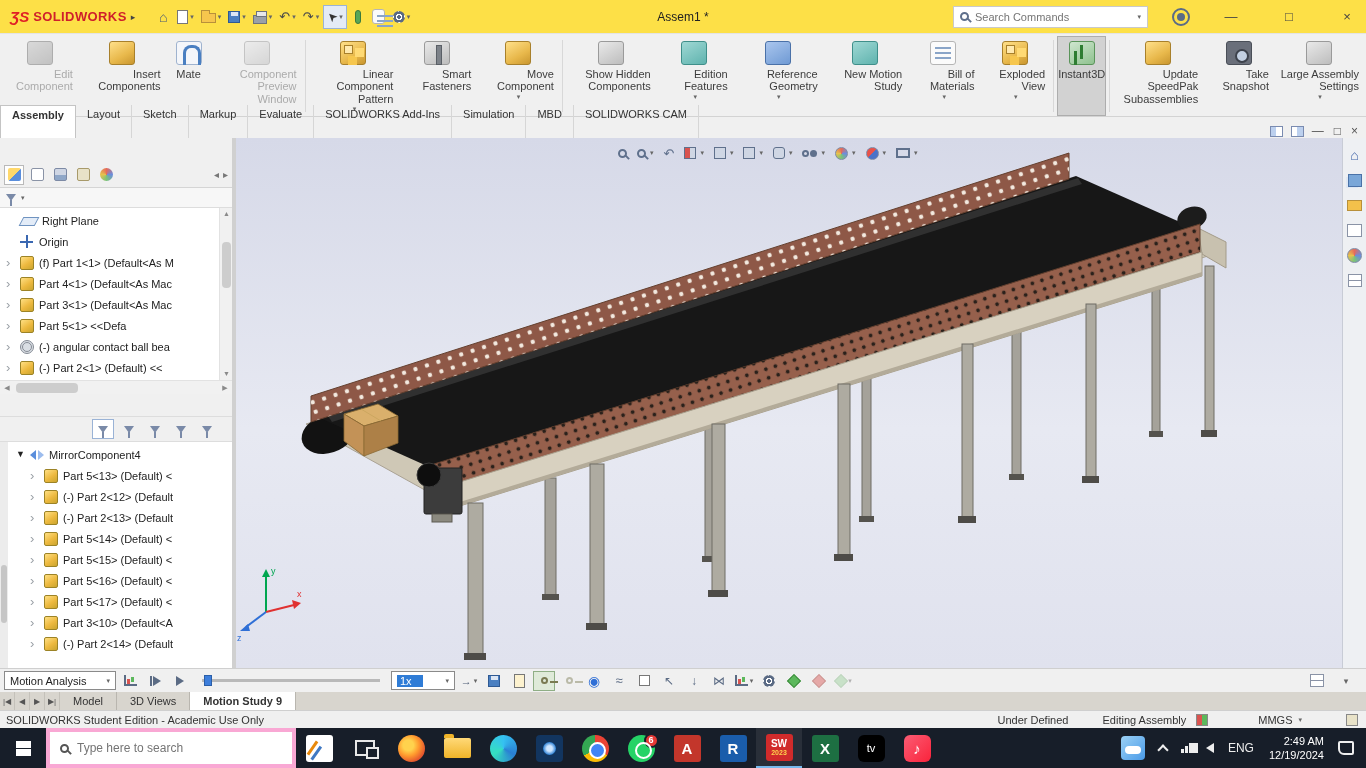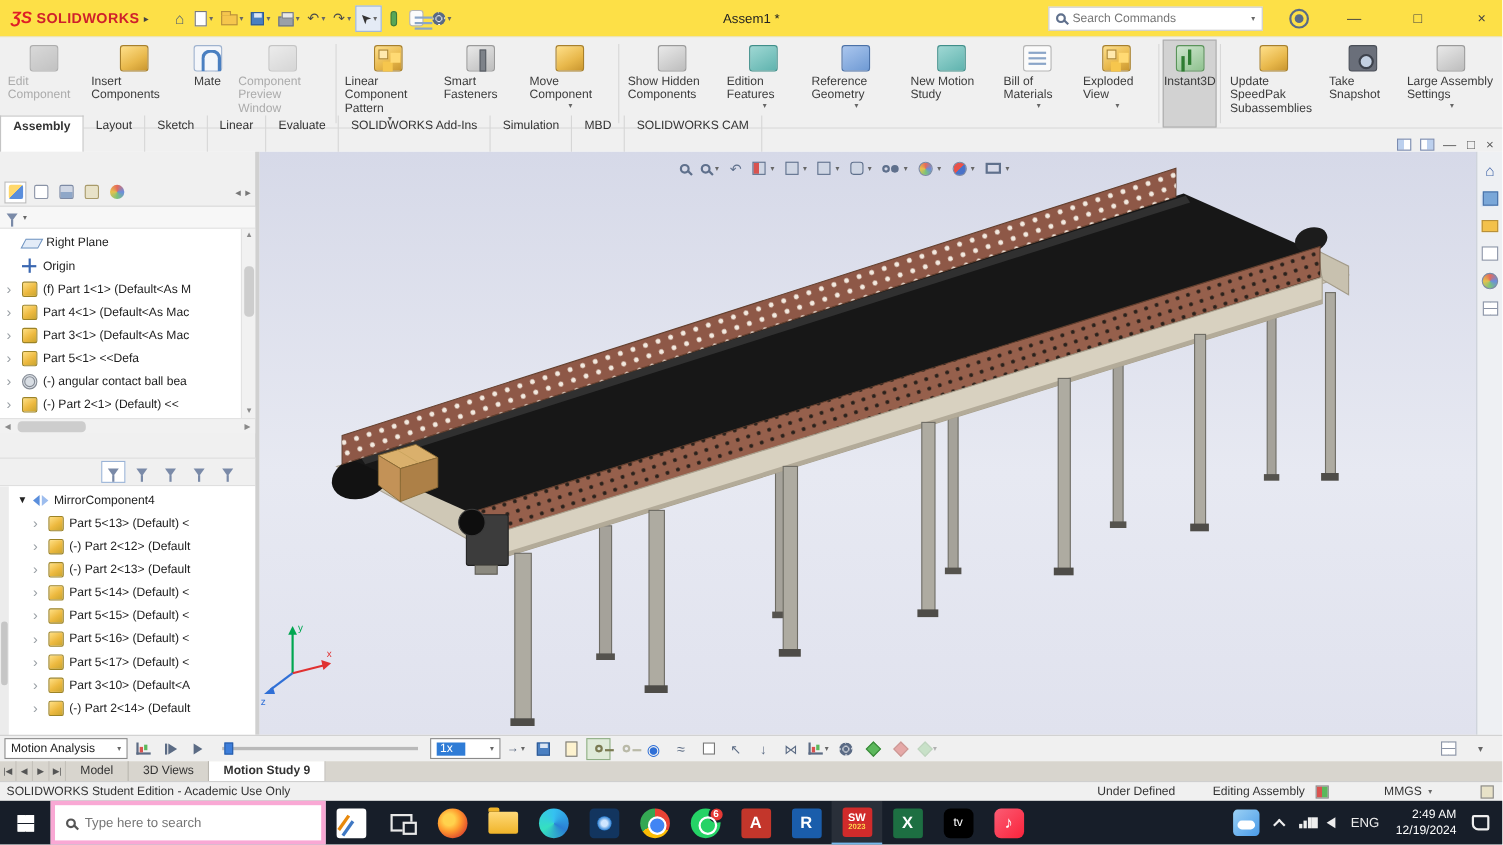--- a/index.html
+++ b/index.html
@@ -31,21 +31,21 @@
 .ic-save{width:12px;height:12px;background:#4a7fc1;border:1px solid #2f5a94;position:relative}
 .ic-save::after{content:"";position:absolute;left:2px;top:0;width:7px;height:4px;background:#dce6f4}
 .ic-print{width:14px;height:9px;background:#9aa0a8;border:1px solid #6d737c;position:relative;margin-top:5px}
 .ic-print::before{content:"";position:absolute;left:2px;top:-5px;width:9px;height:4px;background:#e8e8e8;border:1px solid #6d737c}
 .ic-home{font-size:14px;color:#4a5a74}
 .ic-cursor{display:inline-block;transform:rotate(-135deg);font-size:12px;color:#333}
 .ic-pen{width:6px;height:14px;background:#57a657;border:1px solid #3c7a3c;border-radius:3px}
 .ic-gear{width:12px;height:12px;border-radius:50%;border:2px dotted #5a6a84;background:radial-gradient(circle,#5a6a84 0 2px,#fff 2px 3px,#5a6a84 3px)}
 
 #ribbon{left:0;top:34px;width:1366px;height:83px;background:#f0f0f0;border-bottom:1px solid #d3d3d3;display:flex;align-items:stretch;padding:2px 2px 0 2px}
-.rb{display:flex;flex-direction:column;align-items:center;padding:3px 4px 1px;max-width:90px;min-width:46px;text-align:left;color:#3c3c3c;line-height:1.12;border:1px solid transparent}
+.rb{display:flex;flex-direction:column;align-items:center;padding:3px 4px 1px;max-width:90px;min-width:46px;text-align:right;color:#3c3c3c;line-height:1.12;border:1px solid transparent}
 .rlbl{font-size:11px}
 .ric{width:26px;height:24px;margin:1px auto 3px;border-radius:3px;position:relative;flex:none}
 .ri-gold{background:linear-gradient(150deg,#ffe08a,#e8b84b 60%,#c9962f);border:1px solid #a8802b}
 .ri-teal{background:linear-gradient(150deg,#9fd8d4,#5fb3ae);border:1px solid #3f8f8a}
 .ri-blue{background:linear-gradient(150deg,#aac6ee,#6f9ad4);border:1px solid #4a71a8}
 .ri-gray{background:linear-gradient(150deg,#e9e9e9,#bdbdbd);border:1px solid #9a9a9a}
 .ri-white{background:#fbfbfb;border:1px solid #b5b5b5}
 .ri-white::after{content:"";position:absolute;left:4px;top:5px;width:16px;height:2px;background:#8aa5c8;box-shadow:0 5px 0 #8aa5c8,0 10px 0 #8aa5c8}
 .ri-cam{background:#6a6f7a;border:1px solid #4a4f58}
 .ri-cam::after{content:"";position:absolute;left:8px;top:7px;width:10px;height:10px;border-radius:50%;background:#c3d0e2;border:2px solid #3d424c}
@@ -348,21 +348,21 @@
         <span class="ric ri-gray"></span>
         <span class="rlbl">Large Assembly Settings</span>
         <span class="car">▾</span>
       </div>
   </div>
 
   <div id="tabrow" class="r">
     <div class="tab active">Assembly</div>
     <div class="tab">Layout</div>
     <div class="tab">Sketch</div>
-    <div class="tab">Linear</div>
+    <div class="tab">Markup</div>
     <div class="tab">Evaluate</div>
     <div class="tab">SOLIDWORKS Add-Ins</div>
     <div class="tab">Simulation</div>
     <div class="tab">MBD</div>
     <div class="tab">SOLIDWORKS CAM</div>
     <div class="tabrow-right">
       <span class="splitic"></span>
       <span class="splitic rev"></span>
       <span class="docwin">
           <span>—</span>

